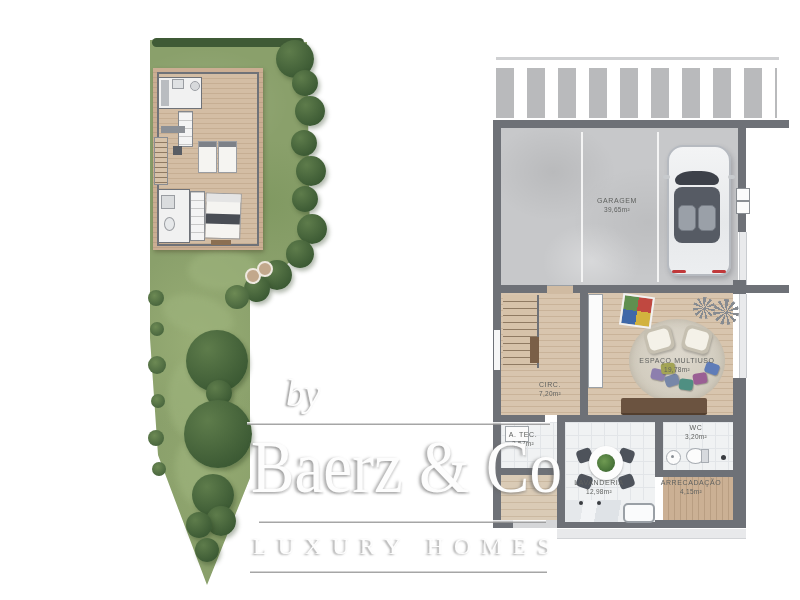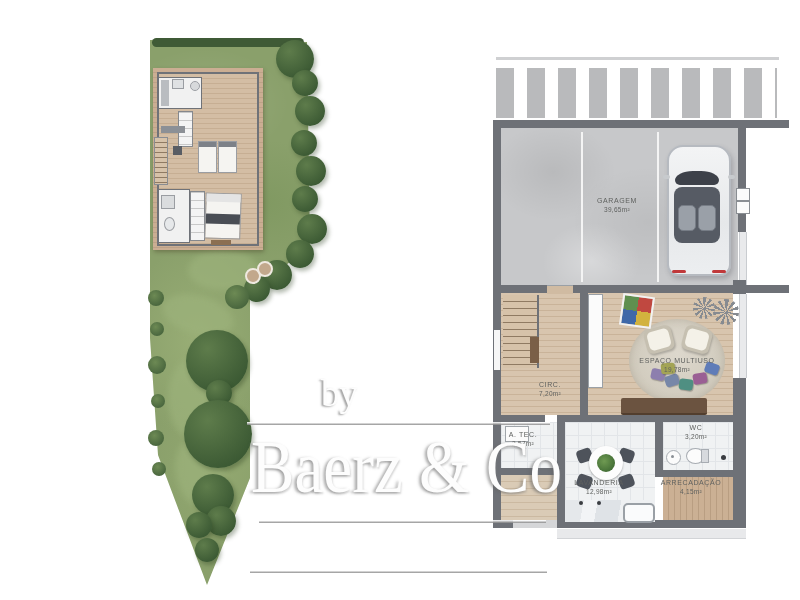--- a/index.html
+++ b/index.html
@@ -99,22 +99,22 @@
   .hwardrobe{position:absolute;background:#f4f4f4;outline:1px solid #85888d;
     background-image:linear-gradient(#c9c9c9 1px,transparent 1px);background-size:100% 8px;}
   .bed{position:absolute;background:#f5f4f1;outline:1px solid #9a9da2;}
   .bed .hb{position:absolute;left:0;top:0;right:0;height:5px;background:#7d8188;}
   .hstairs{position:absolute;left:2px;top:70px;width:12px;height:46px;
     background:repeating-linear-gradient(180deg,#d6c2a9 0 4px,#8f7a62 4px 5px);outline:1px solid #8a8d92;z-index:4;}
   .ottoman{position:absolute;border-radius:50%;background:#c2a88c;border:2px solid #efe9e0;z-index:4;}
 
   
   .wm{position:absolute;z-index:50;color:#fdfdfd;font-family:"Liberation Serif",serif;}
-  .wm-by{left:286px;top:372px;font-size:37px;
-    text-shadow:-2px 1px 2px rgba(100,100,100,.6);margin-left:35px;}
+  .wm-by{left:286px;top:372px;font-size:37px;font-style:italic;
+    text-shadow:-2px 1px 2px rgba(100,100,100,.6);}
   .wm-brand{left:251px;top:430px;font-size:74px;line-height:1;white-space:nowrap;
     transform:scaleX(.88);transform-origin:left;
     text-shadow:-3px 1px 3px rgba(100,100,100,.5),1px 2px 2px rgba(130,130,130,.3);}
   .wm-tag{left:253px;top:533px;font-size:24px;letter-spacing:10px;white-space:nowrap;
     text-shadow:-2px 1px 2px rgba(110,110,110,.55);}
   .wm-line{position:absolute;height:3px;z-index:50;
     background:linear-gradient(180deg,#ffffff 40%,#969696 60%);opacity:.85;}
 </style>
 </head>
 <body>
@@ -296,15 +296,16 @@
     <div class="rlabel" style="left:198px;top:430px">
       <div>ARRECADAÇÃO</div>
       <div class="rarea">4,15m²</div>
     </div>
   </div>
 
   <div class="wm wm-by abs">by</div>
   <div class="wm-line" style="left:247px;top:422px;width:303px"></div>
   <div class="wm wm-brand abs">Baerz &amp; Co</div>
   <div class="wm-line" style="left:259px;top:520px;width:287px"></div>
+  <div class="wm wm-tag abs">LUXURY HOMES</div>
   <div class="wm-line" style="left:250px;top:570px;width:297px"></div>
 
 </div>
 
 </body></html>

